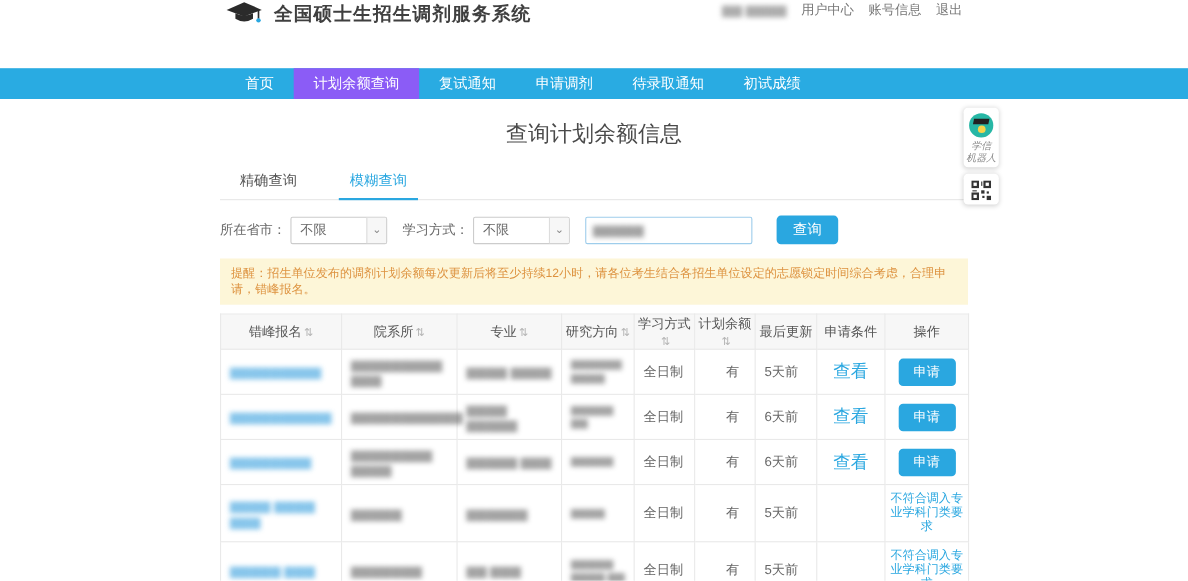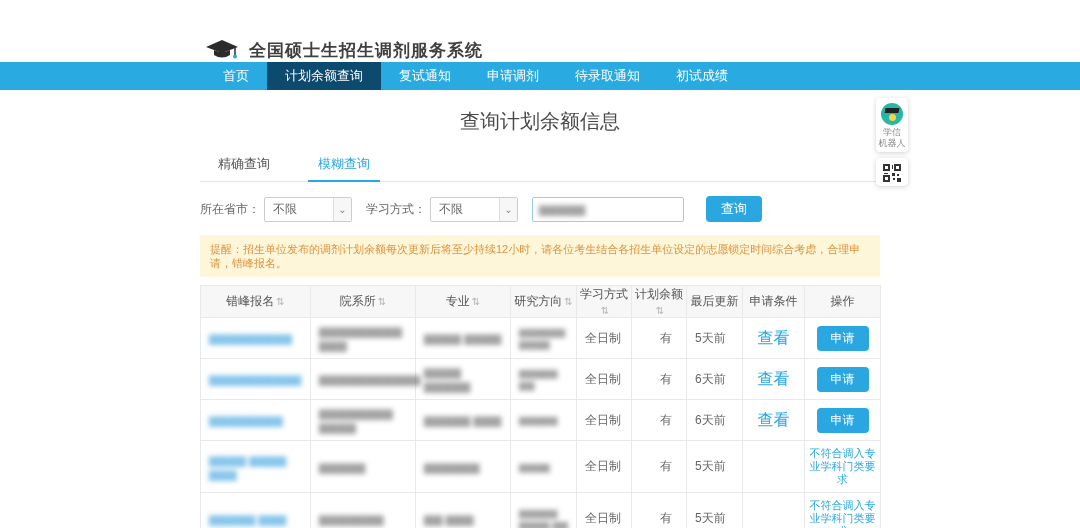--- a/index.html
+++ b/index.html
@@ -1,35 +1,35 @@
 <!DOCTYPE html>
 <html><head>
 <meta charset="utf-8">
 <style>
   * { margin:0; padding:0; box-sizing:border-box; }
   html,body { width:1080px; height:528px; overflow:hidden; background:#fff;
     font-family:"Liberation Sans","DejaVu Sans",sans-serif; }
   body { position:relative; }
 
   
-  .top-header { height:62px; display:flex; align-items:flex-end; justify-content:space-between;
+  .top-header { height:62px; display:flex; align-items:flex-start; justify-content:space-between;
     padding:0 205px; background:#fff; }
   .logo-wrap { display:flex; align-items:center; gap:10px; }
   .logo-cap { width:34px; height:24px; }
   .site-title { font-size:17px; font-weight:600; color:#3f3f3f; letter-spacing:1px; }
   .user-area { text-align:right; font-size:12px; color:#777; line-height:18px; }
   .user-area a { color:#777; text-decoration:none; margin-left:10px; }
   .user-links2 { color:#888; }
   .masked { filter:blur(2.5px); opacity:.6; }
   .masked-blue { filter:blur(2.5px); opacity:.75; color:#5fb2e4; }
 
   
   .nav-bar { height:28px; background:#29abe2; padding-left:205px; display:flex; }
   .nav-item { color:#fff; font-size:13px; line-height:28px; padding:0 18px; cursor:pointer; }
-  .nav-item.active { background:#0c4a6e; }
+  .nav-item.active { background:#8b5cf6; }
 
   
   .content { width:680px; margin:0 auto; }
   .page-title { text-align:center; font-size:20px; color:#4a4a4a; margin:18px 0 14px; font-weight:400; }
 
   .tabs { border-bottom:1px solid #e7e7e7; display:flex; padding-left:8px; }
   .tab { font-size:13px; color:#555; padding:6px 10px 8px; margin-right:28px; cursor:pointer; position:relative; }
   .tab.active { color:#2aa7e0; }
   .tab.active::after { content:""; position:absolute; left:0; right:0; bottom:-1px; height:2px; background:#2aa7e0; }
 
@@ -56,21 +56,21 @@
   td.c-org span { cursor:pointer; }
   td.c-dir { font-size:10px; line-height:12px; }
   td.c-quota { text-align:right; padding-right:14px; }
   td.c-cond, td.c-act { text-align:center; padding:6px 4px; }
   .view-link { color:#2aa7e0; font-size:16px; cursor:pointer; text-decoration:none; }
   .apply-btn { background:#2aa7e0; color:#fff; border:none; border-radius:4px; font-size:12px;
     padding:4px 14px; cursor:pointer; }
   .inelig { color:#2aa7e0; font-size:11px; line-height:13px; display:inline-block; }
 
   
-  .float-widgets { position:absolute; top:98px; right:172px; width:32px; }
+  .float-widgets { position:absolute; top:98px; right:172px; width:32px;font-style:italic; }
   .widget-card { background:#fff; border-radius:4px; box-shadow:0 1px 5px rgba(0,0,0,.18);
     padding:4px 1px 3px; text-align:center; cursor:pointer; }
   .robot-avatar { width:22px; height:22px; border-radius:50%; background:#27b7a5; margin:1px auto 2px;
     position:relative; overflow:hidden; }
   .robot-avatar::before { content:""; position:absolute; left:4px; top:5px; width:14px; height:5px;
     background:#222; transform:skewX(-12deg); }
   .robot-avatar::after { content:""; position:absolute; left:8px; top:11px; width:7px; height:7px;
     border-radius:50%; background:#f7d44a; }
   .widget-label { font-size:9px; color:#888; line-height:11px; }
   .qr-card { margin-top:6px; height:28px; display:flex; align-items:center; justify-content:center; }
@@ -82,20 +82,26 @@
   <div class="logo-wrap">
     <svg class="logo-cap" viewBox="0 0 34 24">
       <polygon points="17,2 33,9 17,15 1,9" fill="#2b2b2b"></polygon>
       <path d="M9 12 v5 q8 5 16 0 v-5 q-8 4 -16 0 z" fill="#2b2b2b"></path>
       <line x1="30" y1="9" x2="30" y2="17" stroke="#2b2b2b" stroke-width="1.5"></line>
       <circle cx="30" cy="18.5" r="2" fill="#2aa7e0"></circle>
     </svg>
     <span class="site-title">全国硕士生招生调剂服务系统</span>
   </div>
   <div class="user-area">
+    <div>
+      <span class="masked">▆▆ ▆▆▆▆</span>
+      <a>用户中心</a>
+      <a>账号信息</a>
+      <a>退出</a>
+    </div>
   </div>
 </div>
 
 <div class="nav-bar">
   <div class="nav-item">首页</div>
   <div class="nav-item active">计划余额查询</div>
   <div class="nav-item">复试通知</div>
   <div class="nav-item">申请调剂</div>
   <div class="nav-item">待录取通知</div>
   <div class="nav-item">初试成绩</div>

